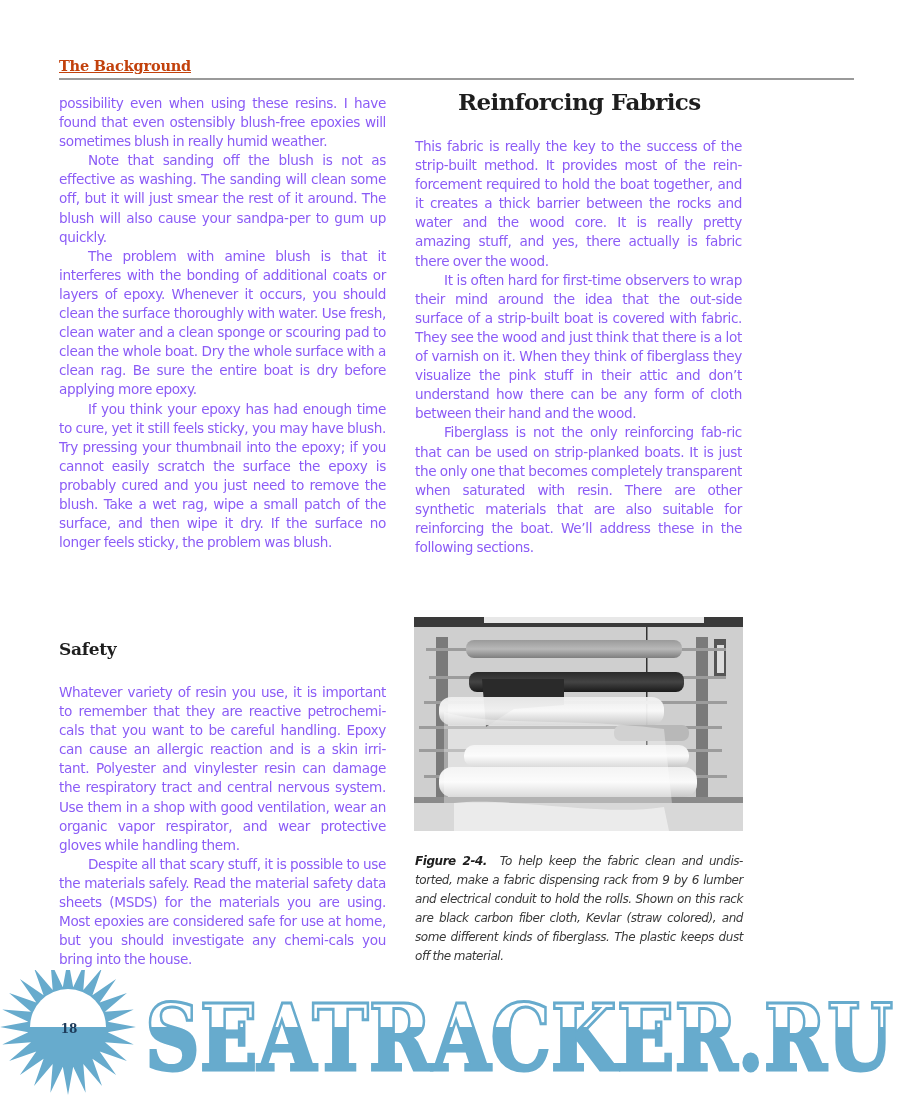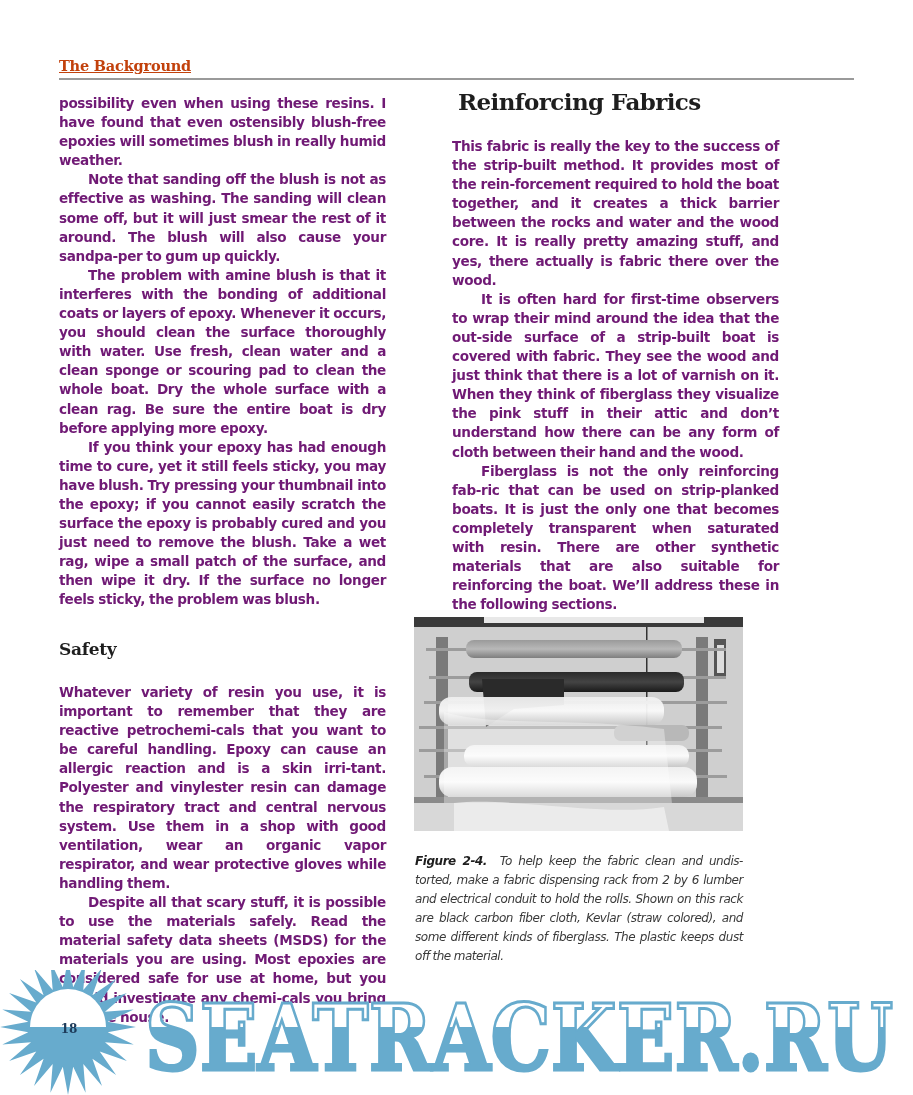--- a/index.html
+++ b/index.html
@@ -1,23 +1,23 @@
 <!DOCTYPE html>
 <html><head>
 <meta charset="utf-8">
 <style>
   html, body { margin: 0; padding: 0; }
   body { width: 913px; height: 1095px; background: #ffffff; position: relative; overflow: hidden; color: #2a2a2a; }
   .running-head { position: absolute; left: 59px; top: 57px; font-family: "DejaVu Serif", serif; font-weight: bold; font-size: 14.5px; color: #c2410c; letter-spacing: -0.2px; text-decoration: underline; }
   .head-rule { position: absolute; left: 59px; top: 78px; width: 795px; height: 2px; background: #9a9a9a; }
-  .col { position: absolute; font-family: "DejaVu Sans", sans-serif; font-size: 13.6px; line-height: 19.1px; color: #701a75; text-align: justify; letter-spacing: -0.35px; word-spacing: -0.5px; font-weight: bold; }
+  .col { position: absolute; font-family: "DejaVu Sans", sans-serif; font-size: 13.6px; line-height: 19.1px; color: #8b5cf6; text-align: justify; letter-spacing: -0.35px; word-spacing: -0.5px; }
   .col p { margin: 0; text-indent: 29px; }
   .col p.first { text-indent: 0; }
   .col-left { left: 59px; top: 94px; width: 327px; }
-  .col-right { left: 415px; width: 327px; margin-left: 37px; }
+  .col-right { left: 415px; width: 327px; }
   .h1 { position: absolute; left: 415px; top: 88px; font-family: "DejaVu Serif", serif; font-weight: bold; font-size: 23px; color: #1e1e1e; letter-spacing: -0.6px; margin-left: 43px; }
   .h2 { position: absolute; left: 59px; top: 639px; font-family: "DejaVu Serif", serif; font-weight: bold; font-size: 17px; color: #1e1e1e; letter-spacing: -0.3px; }
   .photo { position: absolute; left: 414px; top: 617px; width: 329px; height: 214px; overflow: hidden; background: #c9c9c9; }
   .caption { position: absolute; left: 415px; top: 852px; width: 328px; font-family: "DejaVu Sans", sans-serif; font-style: italic; font-size: 12px; line-height: 19px; color: #3a3a3a; text-align: justify; letter-spacing: -0.45px; word-spacing: -0.4px; }
   .caption .label { font-weight: bold; font-style: italic; color: #1e1e1e; }
   .watermark { position: absolute; left: 0; top: 970px; width: 913px; height: 125px; }
   .page-num { position: absolute; left: 55px; top: 1022px; width: 28px; text-align: center; font-family: "DejaVu Serif", serif; font-weight: bold; font-size: 12px; color: #1d3b5a; }
 </style>
 </head>
 <body>
@@ -89,21 +89,21 @@
     <rect x="50" y="128" width="225" height="22" rx="10" fill="url(#rollW)"></rect>
     <rect x="25" y="150" width="258" height="30" rx="13" fill="url(#rollW)"></rect>
     <path d="M30 95 C80 110 160 100 250 112 L260 205 L30 214 Z" fill="#ffffff" opacity="0.35"></path>
     <rect x="0" y="186" width="329" height="28" fill="#d8d8d8"></rect>
     <path d="M40 186 C100 180 190 200 250 190 L255 214 L40 214 Z" fill="#f0f0f0" opacity="0.8"></path>
   </svg>
 </div>
 
 <div class="caption">
   <span class="label">Figure 2-4.</span>&nbsp;
-  <span>To help keep the fabric clean and undis-torted, make a fabric dispensing rack from 2 by 6 lumber and electrical conduit to hold the rolls. Shown on this rack are black carbon fiber cloth, Kevlar (straw colored), and some different kinds of fiberglass. The plastic keeps dust off the material.</span>
+  <span>To help keep the fabric clean and undis-torted, make a fabric dispensing rack from 9 by 6 lumber and electrical conduit to hold the rolls. Shown on this rack are black carbon fiber cloth, Kevlar (straw colored), and some different kinds of fiberglass. The plastic keeps dust off the material.</span>
 </div>
 
 <div class="watermark">
   <svg width="913" height="125" viewBox="0 0 913 125">
     <g id="sun">
         <polygon points="68.0,-11.0 73.2,17.3 85.6,-8.7 83.3,20.0 102.0,-1.9 92.4,25.3 116.1,8.9 99.7,32.6 126.9,23.0 105.0,41.7 133.7,39.4 107.7,51.8 136.0,57.0 107.7,62.2 133.7,74.6 105.0,72.3 126.9,91.0 99.7,81.4 116.1,105.1 92.4,88.7 102.0,115.9 83.3,94.0 85.6,122.7 73.2,96.7 68.0,125.0 62.8,96.7 50.4,122.7 52.7,94.0 34.0,115.9 43.6,88.7 19.9,105.1 36.3,81.4 9.1,91.0 31.0,72.3 2.3,74.6 28.3,62.2 0.0,57.0 28.3,51.8 2.3,39.4 31.0,41.7 9.1,23.0 36.3,32.6 19.9,8.9 43.6,25.3 34.0,-1.9 52.7,20.0 50.4,-8.7 62.8,17.3" fill="#67abcd"></polygon>
         <path d="M30,57 A38,38 0 0 1 106,57 Z" fill="#ffffff"></path>
       </g>
     <defs>
       <clipPath id="bottomHalf">

